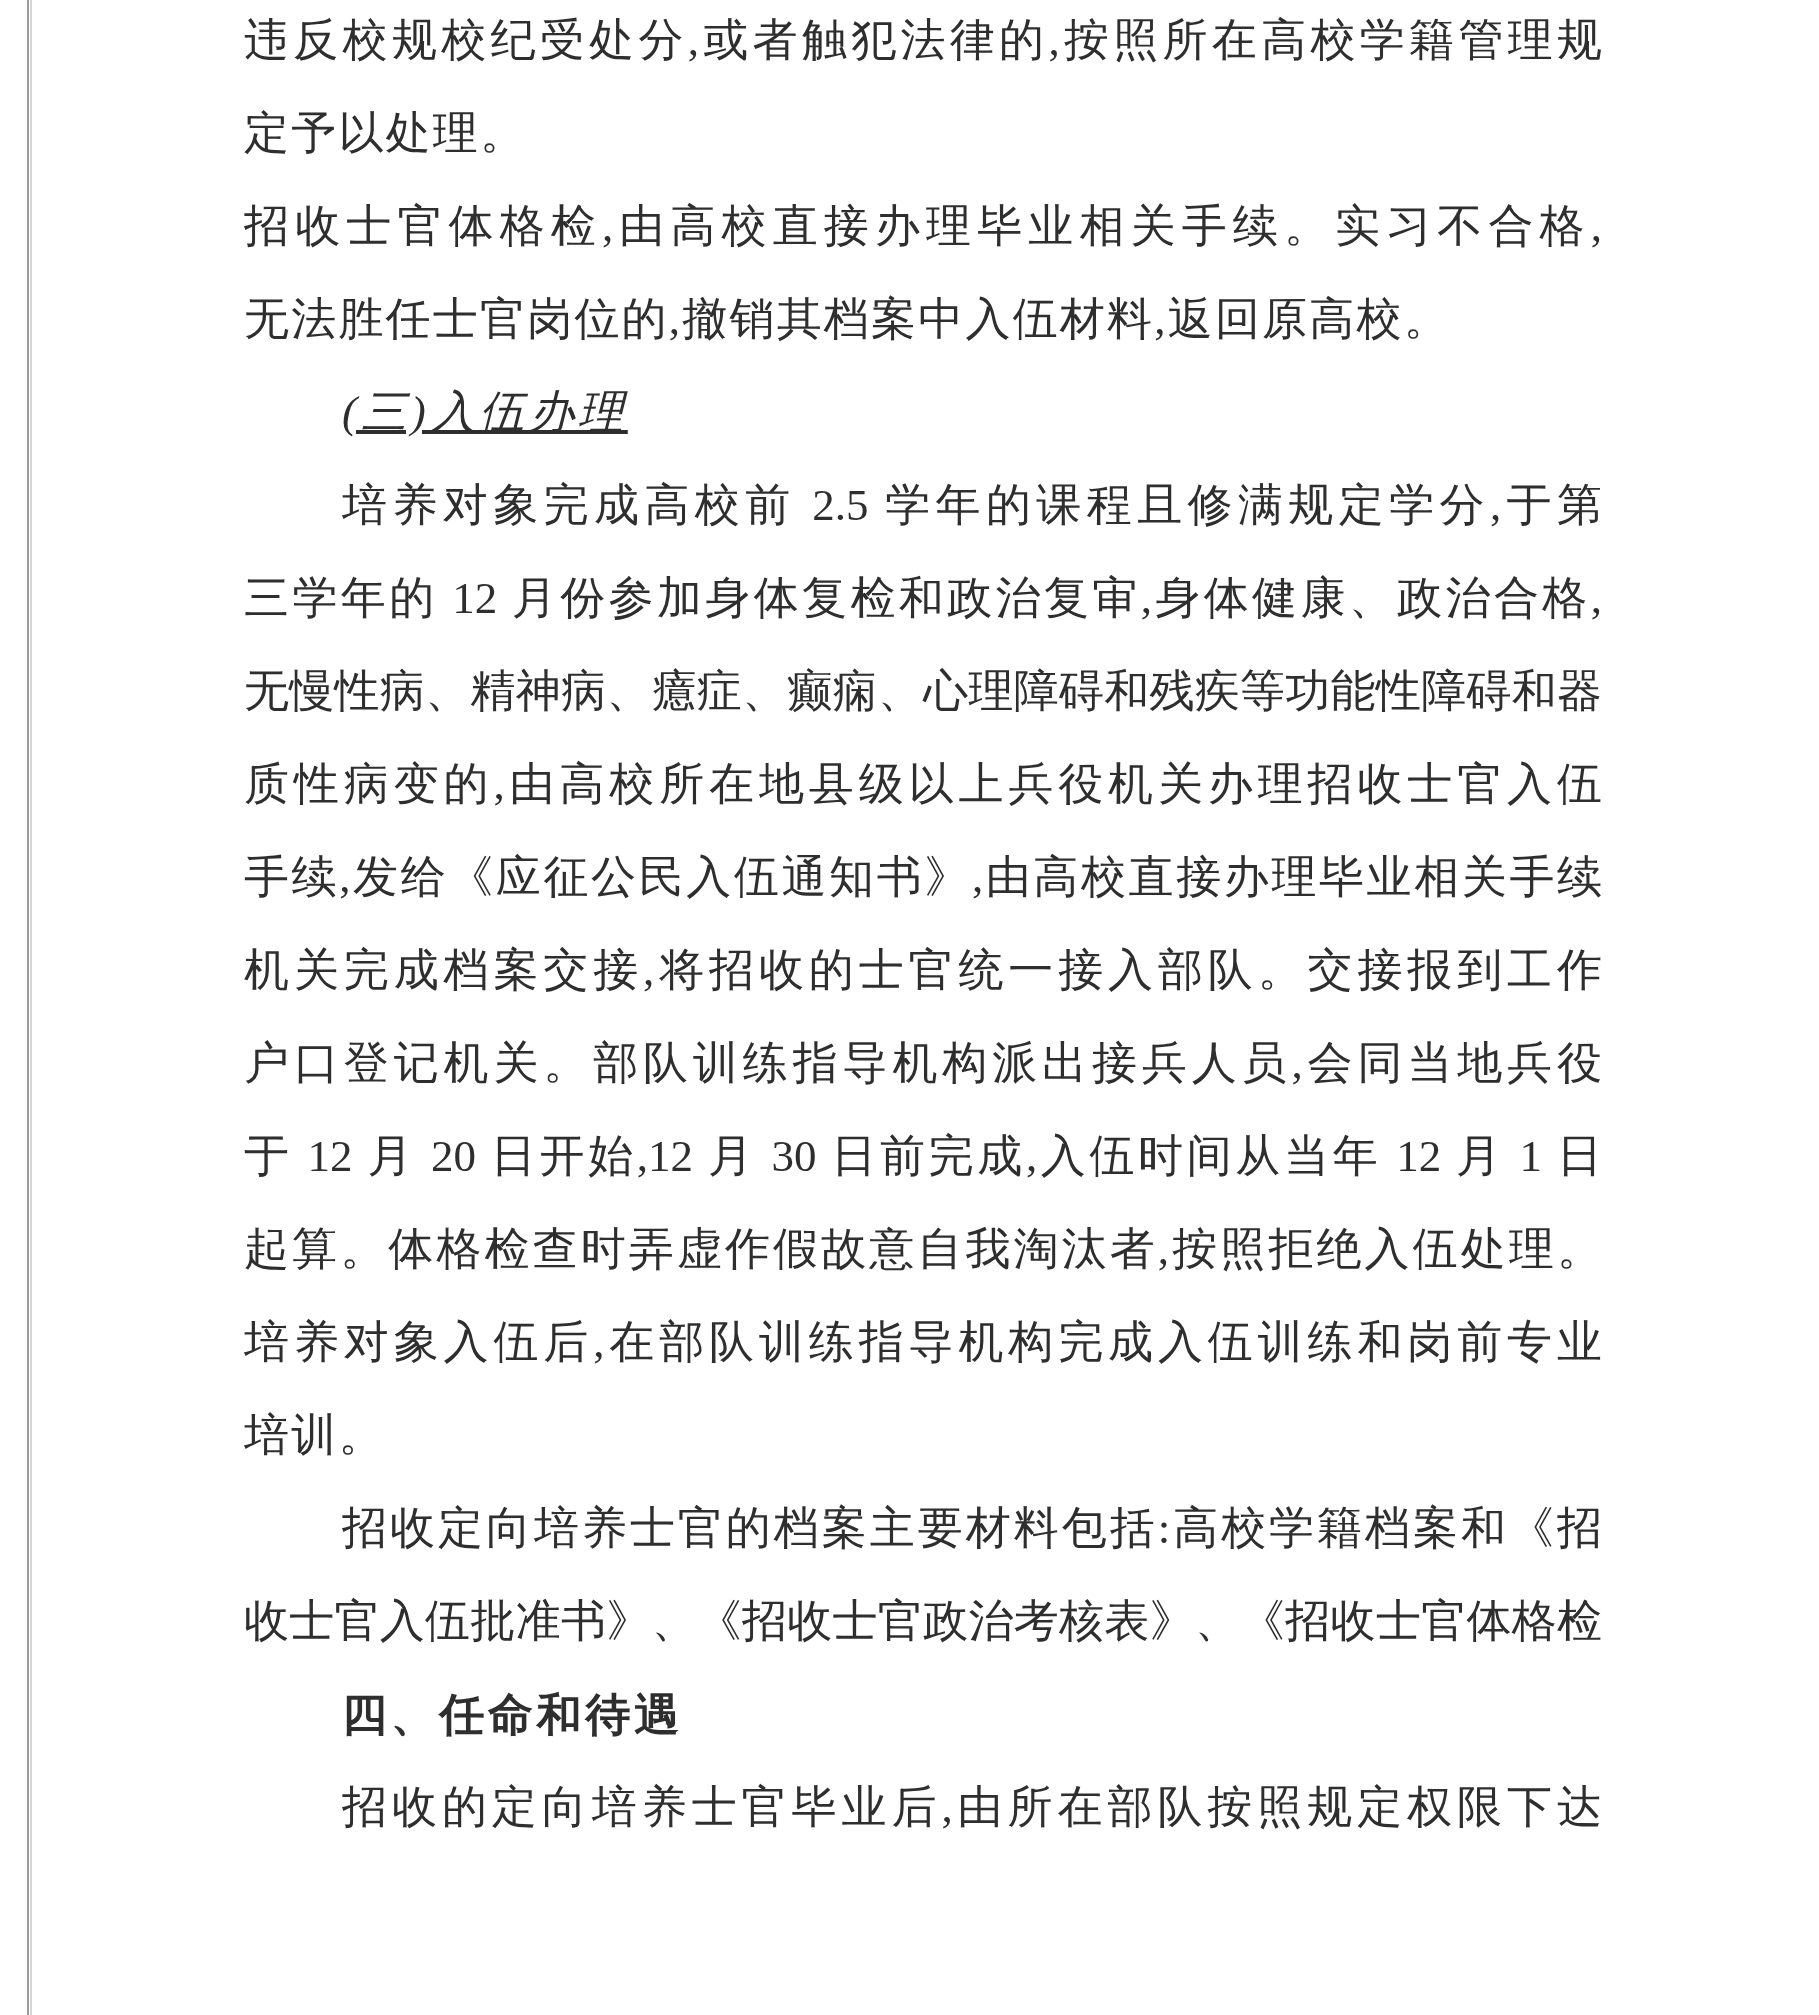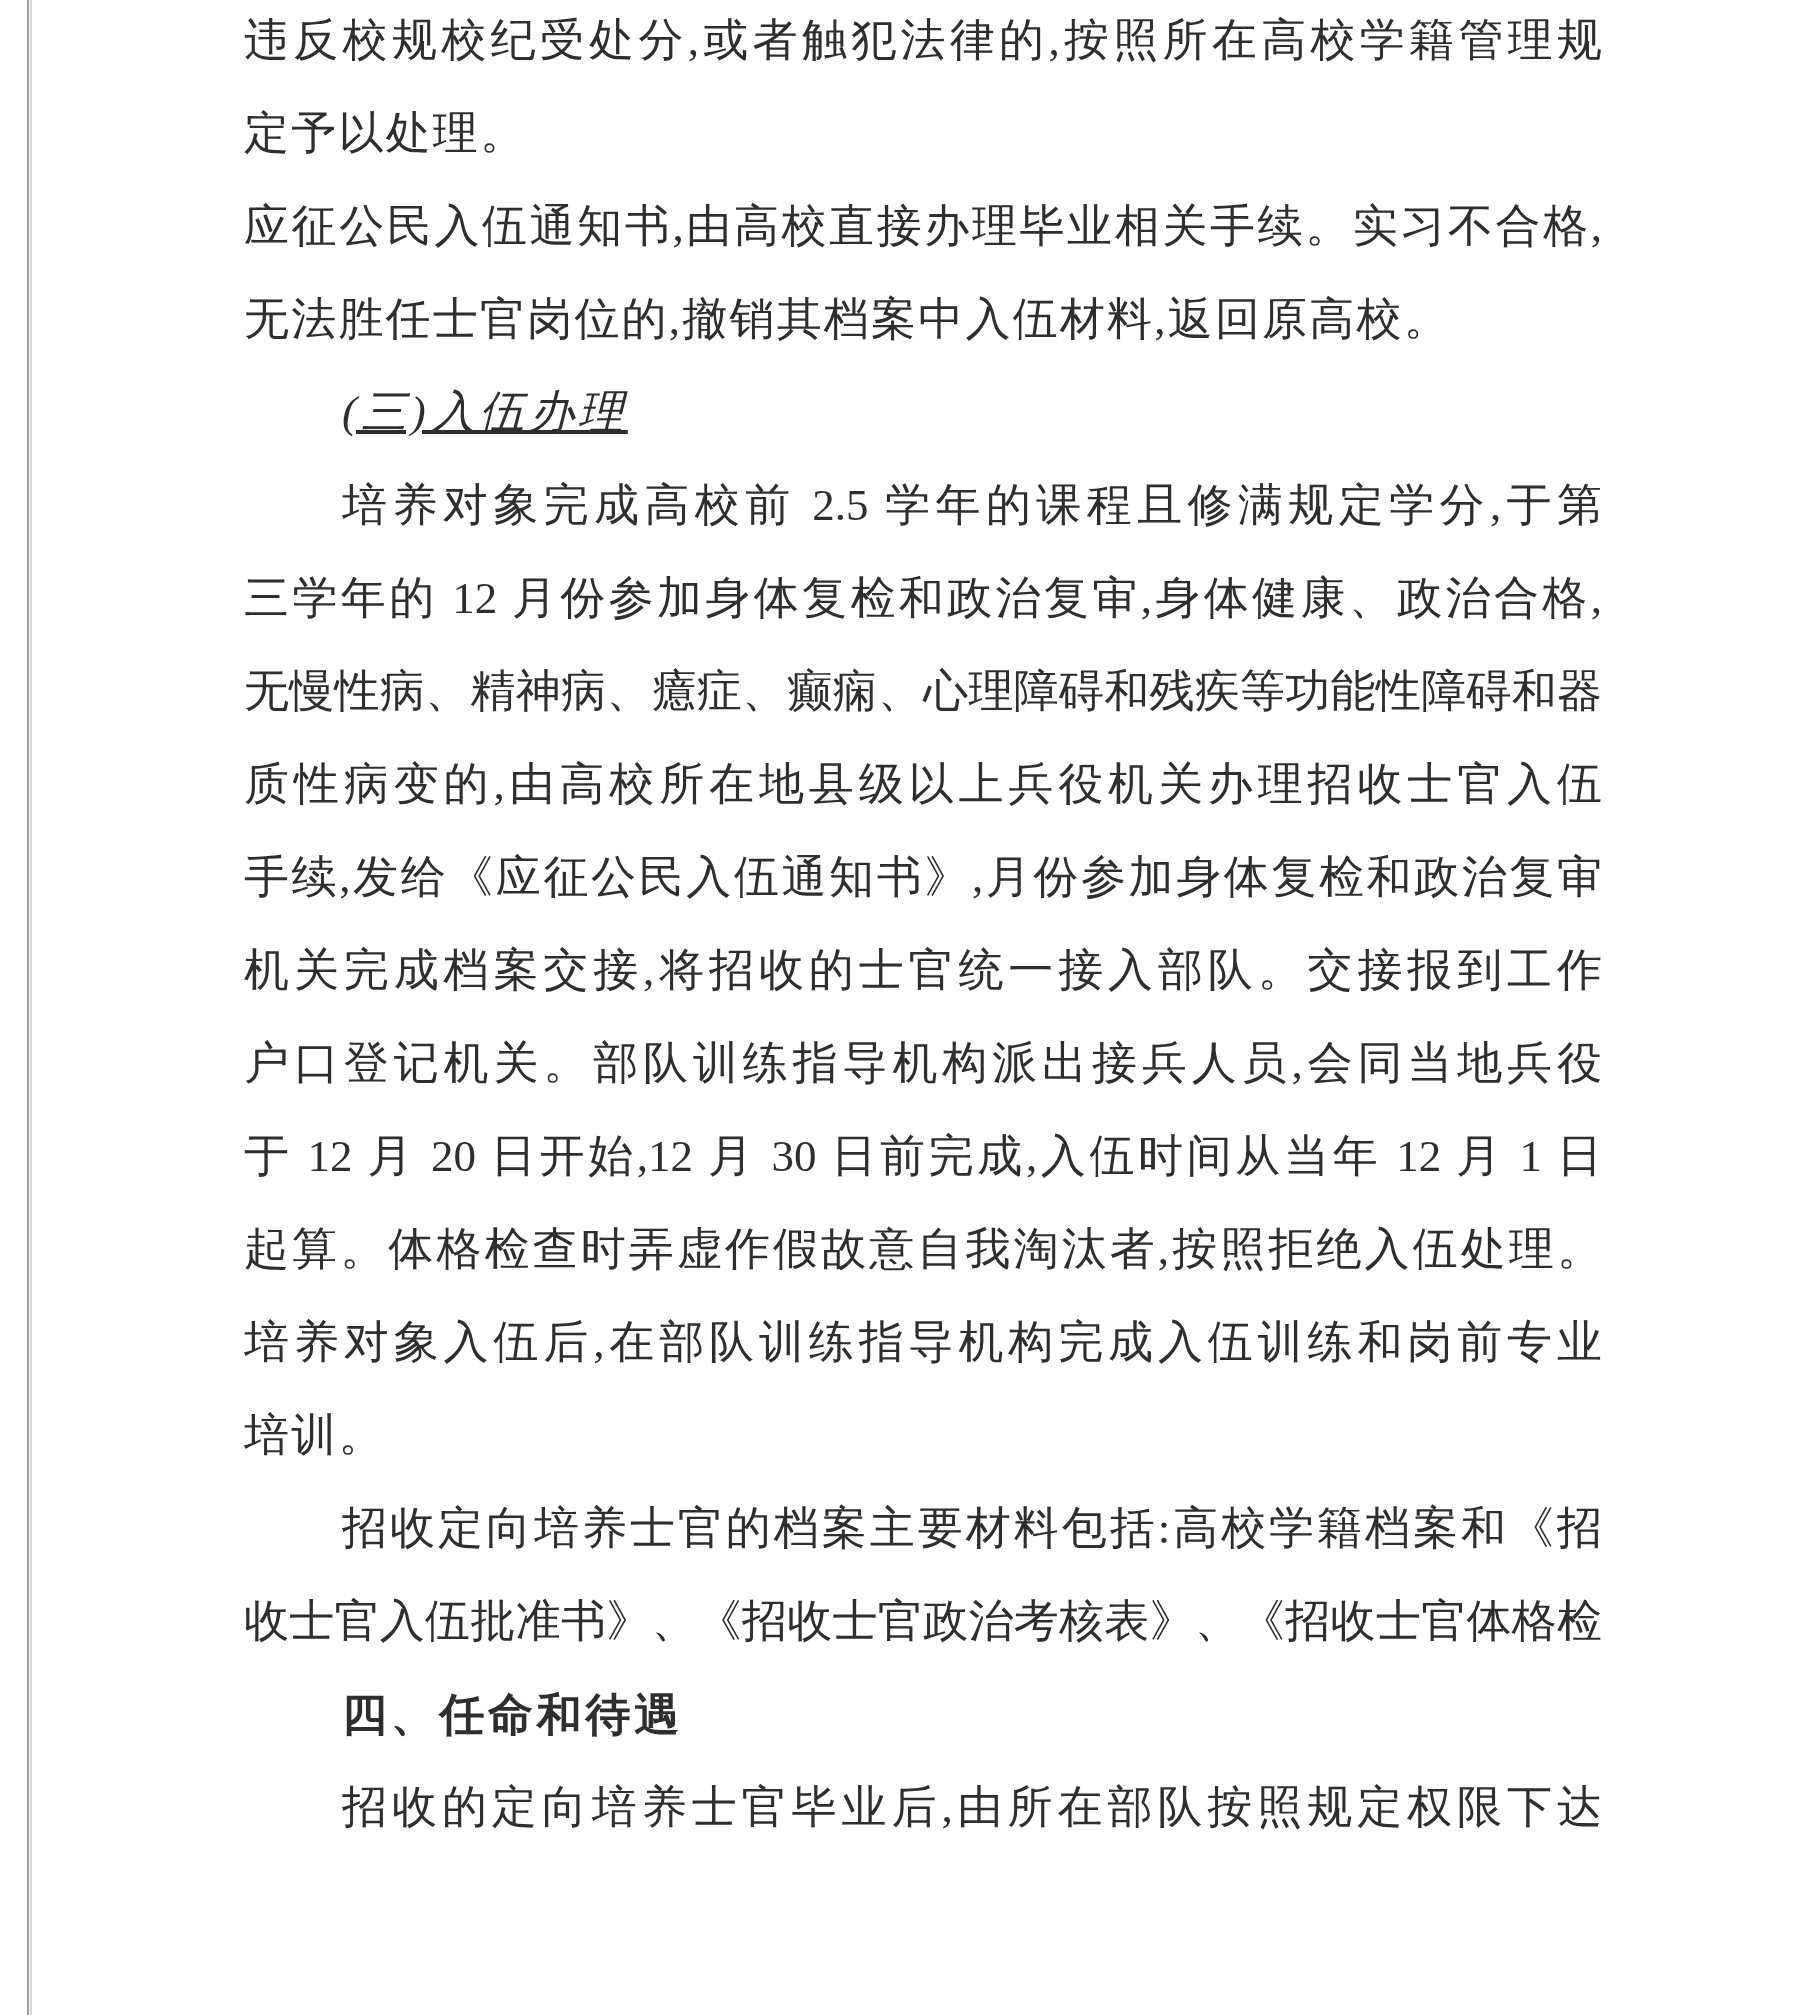--- a/index.html
+++ b/index.html
@@ -62,28 +62,28 @@
 </style>
 </head>
 <body>
 
 <div class="page">
   <div class="edge-line-dark"></div>
   <div class="edge-line-light"></div>
   <div class="textblock">
       <div class="line justify">违反校规校纪受处分,或者触犯法律的,按照所在高校学籍管理规</div>
       <div class="line">定予以处理。</div>
-      <div class="line justify">应征公民入伍通知书,由高校直接办理毕业相关手续。实习不合格,</div>
+      <div class="line justify">招收士官体格检,由高校直接办理毕业相关手续。实习不合格,</div>
       <div class="line">无法胜任士官岗位的,撤销其档案中入伍材料,返回原高校。</div>
       <div class="line indent kai">(三)入伍办理</div>
       <div class="line justify indent">培养对象完成高校前 2.5 学年的课程且修满规定学分,于第</div>
       <div class="line justify">三学年的 12 月份参加身体复检和政治复审,身体健康、政治合格,</div>
       <div class="line justify">无慢性病、精神病、癔症、癫痫、心理障碍和残疾等功能性障碍和器</div>
       <div class="line justify">质性病变的,由高校所在地县级以上兵役机关办理招收士官入伍</div>
-      <div class="line justify">手续,发给《应征公民入伍通知书》,月份参加身体复检和政治复审</div>
+      <div class="line justify">手续,发给《应征公民入伍通知书》,由高校直接办理毕业相关手续</div>
       <div class="line justify">机关完成档案交接,将招收的士官统一接入部队。交接报到工作</div>
       <div class="line justify">户口登记机关。部队训练指导机构派出接兵人员,会同当地兵役</div>
       <div class="line justify">于 12 月 20 日开始,12 月 30 日前完成,入伍时间从当年 12 月 1 日</div>
       <div class="line justify">起算。体格检查时弄虚作假故意自我淘汰者,按照拒绝入伍处理。</div>
       <div class="line justify">培养对象入伍后,在部队训练指导机构完成入伍训练和岗前专业</div>
       <div class="line">培训。</div>
       <div class="line justify indent">招收定向培养士官的档案主要材料包括:高校学籍档案和《招</div>
       <div class="line justify">收士官入伍批准书》、《招收士官政治考核表》、《招收士官体格检</div>
       <div class="line indent hei">四、任命和待遇</div>
       <div class="line justify indent">招收的定向培养士官毕业后,由所在部队按照规定权限下达</div>

